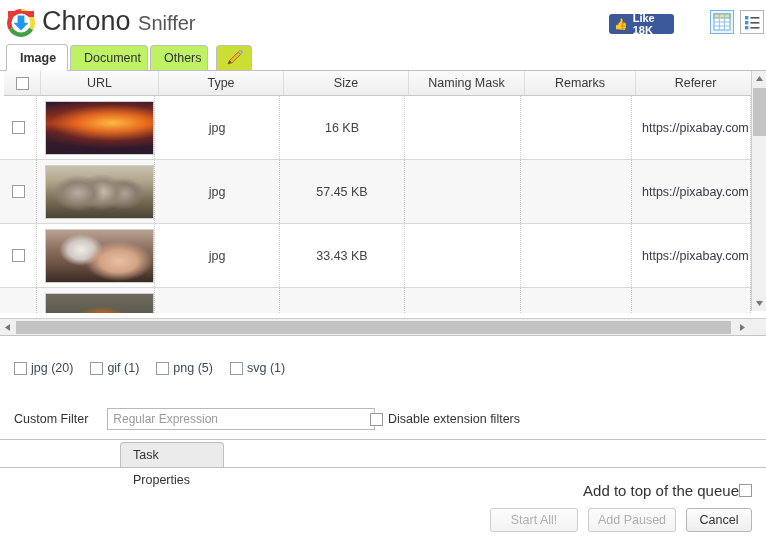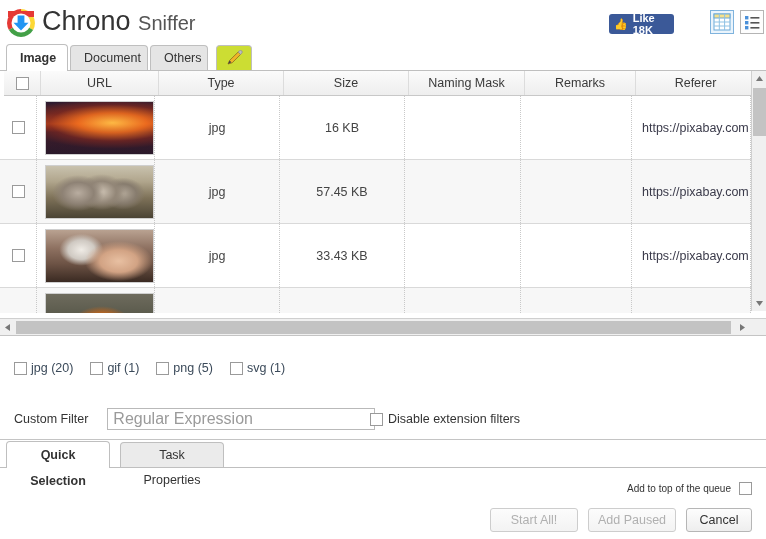--- a/index.html
+++ b/index.html
@@ -31,21 +31,21 @@
   .viewbtn { position:absolute; top:10px; width:24px; height:24px; border:1px solid #b4b4b4; background:#fdfdfd; cursor:pointer; }
   .viewbtn.grid { left:710px; border-color:#7fb3dd; background:#eaf4fc; }
   .viewbtn.list { left:740px; }
 
   
   .tabrow { position:absolute; left:0; top:44px; width:766px; height:27px; }
   .tabrow:after { content:""; position:absolute; left:0; bottom:0; width:766px; height:1px; background:#bfbfbf; }
   .tab {
     position:absolute; bottom:0; height:26px; padding:0 13px; line-height:25px;
     border:1px solid #bfbfbf; border-bottom:none;
-    border-radius:4px 4px 0 0; background:#e5e5e5; color:#333; font-size:12.5px; cursor:pointer; text-align:center;
+    border-radius:4px 4px 0 0; background:#bef264; color:#333; font-size:12.5px; cursor:pointer; text-align:center;
   }
   .tab.active { background:#ffffff; font-weight:bold; z-index:3; height:27px; line-height:26px;text-align:center; }
   .tab.pencil { background:#ccdd33; padding:0; width:36px; }
   .pencil-ic { display:block; margin:4px auto 0; }
 
   .slider-wrap { position:absolute; left:489px; top:50px; width:128px; height:16px; cursor:pointer; }
   .slider-track { position:absolute; left:9px; top:6px; width:119px; height:5px; background:#dcdcdc; border:1px solid #c8c8c8; }
   .slider-knob { position:absolute; left:0px; top:0px; width:16px; height:16px; }
 
   .hdr-check { position:absolute; top:50px; display:flex; align-items:center; gap:4px; font-size:12px; color:#333; cursor:pointer; }
@@ -110,34 +110,34 @@
   .hs-arrow.lt { left:0; } .hs-arrow.rt { right:16px; }
   .hs-thumb { position:absolute; left:16px; top:2px; width:715px; height:13px; background:#c3c3c3; cursor:pointer; }
 
   
   .filters { position:absolute; left:0; top:336px; width:766px; height:104px; background:#fff; border-bottom:1px solid #c4c4c4; }
   .extrow { position:absolute; left:14px; top:25px; display:flex; gap:17px; }
   .extitem { display:flex; align-items:center; gap:4px; font-size:12.5px; color:#3b4a5a; cursor:pointer; }
 
   .cfrow { position:absolute; left:14px; top:72px; display:flex; align-items:center; gap:19px; }
   .cflabel { font-size:12.5px; color:#333; }
-  .cfinput { width:268px; height:22px; border:1px solid #b9b9b9; background:#fff; padding:0 5px; font-size:16px; color:#666;
+  .cfinput { width:268px; height:22px; border:1px solid #b9b9b9; background:#fff; padding:0 5px; font-size:12px; color:#666;
              font-family:"Liberation Sans", sans-serif; }
   .cfinput::placeholder { color:#9a9a9a; }
   .disext { position:absolute; left:370px; top:76px; display:flex; align-items:center; gap:5px; font-size:12.5px; cursor:pointer; }
 
   
   .btabrow { position:absolute; left:0; top:440px; width:766px; height:28px; }
   .btabrow:after { content:""; position:absolute; left:0; bottom:0; width:766px; height:1px; background:#bfbfbf; }
   .btab { position:absolute; bottom:0; height:26px; padding:0 12px; line-height:25px; border:1px solid #bfbfbf; border-bottom:none;
           border-radius:4px 4px 0 0; background:#ebebeb; font-size:12.5px; cursor:pointer; }
   .btab.active { background:#fff; font-weight:bold; height:27px; line-height:26px; z-index:3; }
 
   
-  .queue-row { position:absolute; right:14px; top:482px; display:flex; align-items:center; gap:8px; font-size:10px; cursor:pointer; }
+  .queue-row { position:absolute; right:14px; top:482px; display:flex; align-items:center; font-size:15px; cursor:pointer; }
   .btnrow { position:absolute; right:14px; top:508px; display:flex; gap:10px; }
   .btn { width:66px; height:24px; border:1px solid #b6b6b6; border-radius:3px;
          background:linear-gradient(#fdfdfd,#eeeeee); font-size:12.5px; color:#333; cursor:pointer;
          font-family:"Liberation Sans", sans-serif; }
   .btn.wide { width:88px; }
   .btn.disabled { color:#b0b0b0; border-color:#cdcdcd; background:linear-gradient(#fcfcfc,#f3f3f3); cursor:default; }
 </style>
 </head>
 <body>
 
@@ -352,24 +352,21 @@
       <input class="cfinput" type="text" placeholder="Regular Expression" style="">
     </div>
 
     <label class="disext">
       <span class="cb"></span>
       <span>Disable extension filters</span>
     </label>
   </div>
 
   <div class="btabrow">
-    <div class="btab active" style="left:6px;width:104px;text-align:center;">
-      <span>Quick Selection</span>
-    </div>
-    <div class="btab" style="left:120px;width:104px;text-align:center;">
+    <div class="btab" style="left:120px;width:104px;text-align:left;">
       <span>Task Properties</span>
     </div>
   </div>
 
   <label class="queue-row">
     <span>Add to top of the queue</span>
     <span class="cb"></span>
   </label>
 
   <div class="btnrow">

